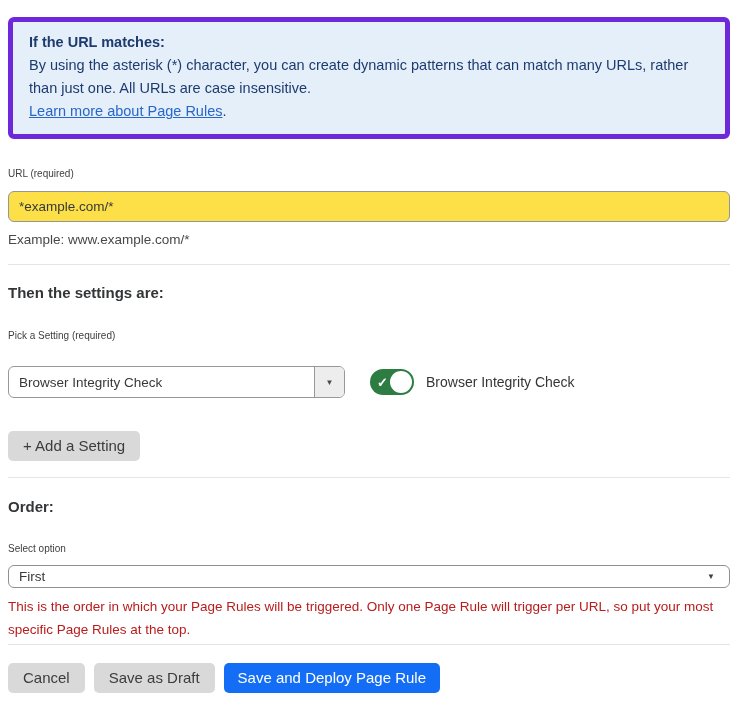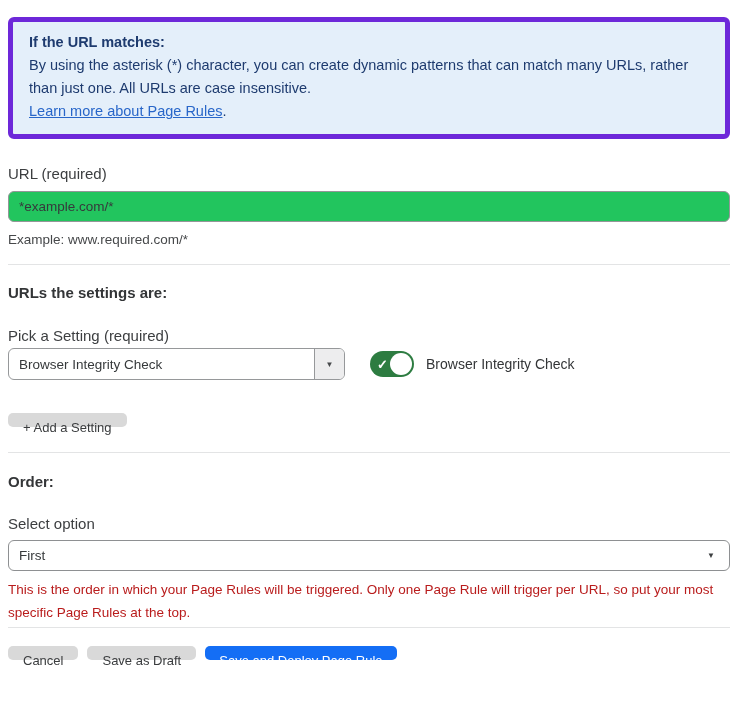--- a/index.html
+++ b/index.html
@@ -32,38 +32,38 @@
   }
   .info-box .info-heading { font-weight: bold; }
   .info-link {
     color: #2866c9;
     text-decoration: underline;
     cursor: pointer;
   }
   .info-link-suffix { color: #1e3b6f; }
 
   .field-label {
-    font-size: 15px;
+    font-size: 10px;
     color: #3c3e40;
     line-height: 16px;
   }
   .lbl-url { margin-top: 27px; }
 
   .text-input {
     display: block;
     margin-top: 9px;
     width: 722px;
     height: 31px;
     border: 1px solid #949698;
     border-radius: 6px;
     padding: 0 10px;
     font-family: "Liberation Sans", sans-serif;
     font-size: 13.5px;
     color: #36393b;
-    background: #22c55e;
+    background: #fde047;
     outline: none;
   }
   .helper-text {
     margin-top: 9px;
     font-size: 13.5px;
     color: #46484a;
     line-height: 17px;
   }
 
   .divider {
@@ -80,21 +80,21 @@
     font-size: 15px;
     font-weight: bold;
     color: #333537;
     line-height: 18px;
   }
   .h-settings { margin-top: 19px; }
   .h-order { margin-top: 20px; }
 
   .lbl-pick { margin-top: 26px; }
   .controls-row {
-    margin-top: 4px;
+    margin-top: 22px;
     display: flex;
     align-items: center;
   }
   .setting-select {
     width: 337px;
     height: 32px;
     border: 1px solid #96989a;
     border-radius: 6px;
     background: #fff;
     display: flex;
@@ -148,39 +148,39 @@
     background: #ffffff;
   }
   .toggle-text {
     margin-left: 12px;
     font-size: 14px;
     color: #333537;
   }
 
   .btn {
     display: inline-block;
-    height: 14px;
+    height: 30px;
     line-height: 30px;
     padding: 0 15px;
     border: none;
     border-radius: 5px;
     font-family: "Liberation Sans", sans-serif;
-    font-size: 13px;
+    font-size: 15px;
     cursor: pointer;
   }
   .btn-gray { background: #d9d9d9; color: #3a3c3e; }
   .btn-blue { background: #146ef5; color: #ffffff; padding: 0 14px; }
 
   .btn-add { margin-top: 33px; }
 
   .lbl-order-select { margin-top: 25px; }
   .order-select {
     margin-top: 8px;
     width: 722px;
-    height: 31px;
+    height: 23px;
     border: 1px solid #8e9092;
     border-radius: 6px;
     background: #fff;
     display: flex;
     align-items: center;
     cursor: pointer;
     position: relative;
   }
   .order-select .order-value {
     padding-left: 10px;
@@ -219,25 +219,25 @@
   <div class="info-box">
     <div class="info-heading">If the URL matches:</div>
     <div class="info-body">By using the asterisk (*) character, you can create dynamic patterns that can match many URLs, rather than just one. All URLs are case insensitive.</div>
     <div>
       <a class="info-link">Learn more about Page Rules</a><span class="info-link-suffix">.</span>
     </div>
   </div>
 
   <div class="field-label lbl-url">URL (required)</div>
   <input class="text-input" type="text" value="*example.com/*" style="">
-  <div class="helper-text">Example: www.required.com/*</div>
+  <div class="helper-text">Example: www.example.com/*</div>
 
   <hr class="divider divider-1">
 
-  <h2 class="section-heading h-settings">URLs the settings are:</h2>
+  <h2 class="section-heading h-settings">Then the settings are:</h2>
 
   <div class="field-label lbl-pick">Pick a Setting (required)</div>
 
   <div class="controls-row">
     <div class="setting-select">
       <div class="select-value">Browser Integrity Check</div>
       <div class="select-arrow-seg">
         <span>▼</span>
       </div>
     </div>

